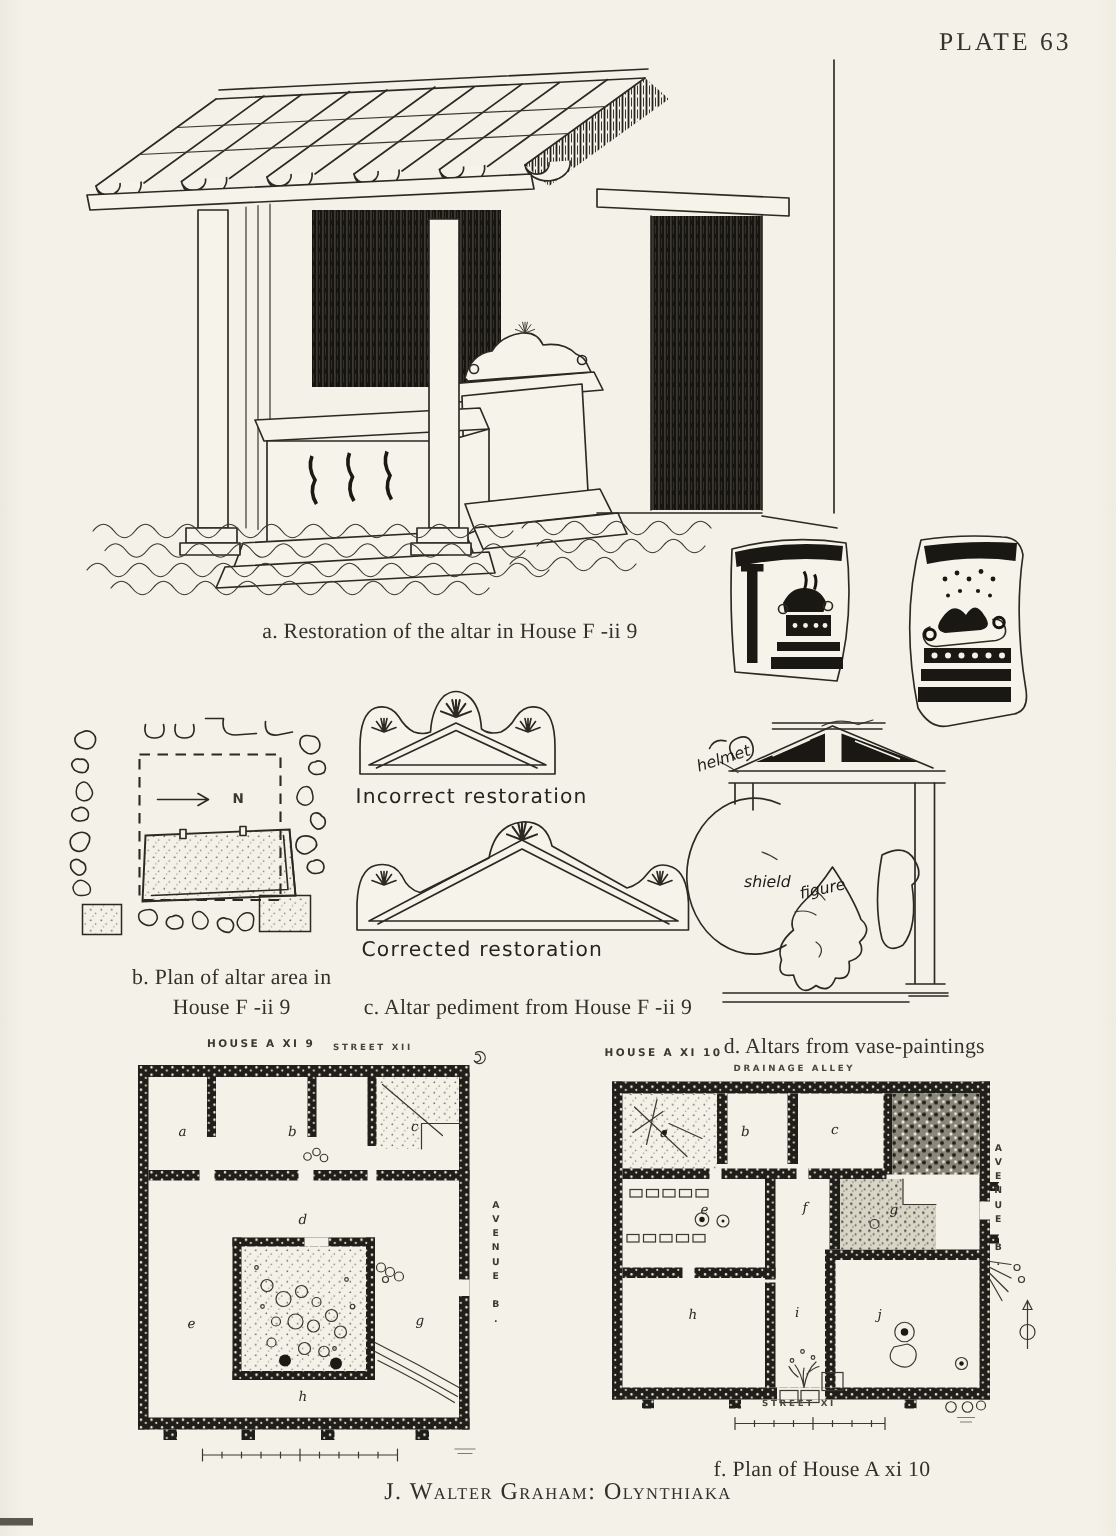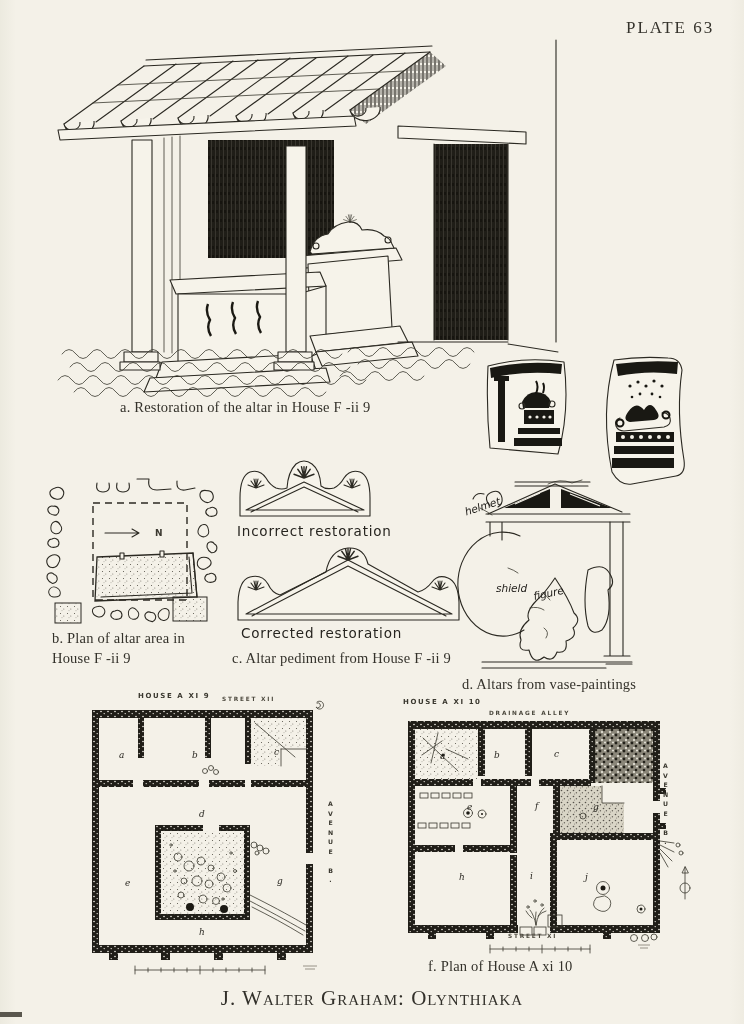--- a/index.html
+++ b/index.html
@@ -1,28 +1,28 @@
 <!DOCTYPE html>
 <html><head>
 <meta charset="utf-8">
 <style>
   html,body{margin:0;padding:0;background:#d8d5cc;}
   .page{position:relative;width:744px;height:1024px;margin:0 auto;overflow:hidden;
         background:linear-gradient(90deg,#eceadf 0,#f4f1e8 16px,#f4f1e8 730px,#efece2 744px);
         font-family:"Liberation Serif",serif;color:#2b2b2b;}
   .abs{position:absolute;}
   .plate{font-size:17px;letter-spacing:2px;color:#35332c;}
-  .caption{font-size:14.5px;letter-spacing:.2px;line-height:1.35;color:#33312a;}
+  .caption{font-size:14.5px;letter-spacing:.2px;text-align:center;line-height:1.35;color:#33312a;margin-top:14px;}
   .hand{font-family:"DejaVu Sans",sans-serif;font-size:13.5px;letter-spacing:.8px;color:#26241f;}
   .annot{font-family:"DejaVu Sans",sans-serif;font-style:italic;font-size:10.5px;color:#1e1c18;}
   .micro{font-family:"DejaVu Sans",sans-serif;font-size:7px;letter-spacing:1.6px;color:#3a382f;font-weight:700;}
   .micro2{font-family:"DejaVu Sans",sans-serif;font-size:5.8px;letter-spacing:1.8px;color:#4a473c;font-weight:700;}
   .vert{writing-mode:vertical-rl;text-orientation:upright;letter-spacing:2.5px;font-size:6.2px;}
   .room{font-family:"DejaVu Serif",serif;font-style:italic;font-size:9px;color:#2a2822;}
-  .credit{font-size:21px;font-variant:small-caps;letter-spacing:1px;text-align:center;color:#32302a;}
+  .credit{font-size:16px;font-variant:small-caps;letter-spacing:1px;text-align:center;color:#32302a;}
   svg{overflow:visible;}
   .ln{stroke:#2b2922;fill:none;stroke-width:1.1;stroke-linecap:round;stroke-linejoin:round;}
   .lnt{stroke:#3a382f;fill:none;stroke-width:.8;stroke-linecap:round;}
   .wh{fill:#f6f3ea;stroke:#2b2922;stroke-width:1.1;stroke-linejoin:round;}
   .dkfill{fill:#191813;}
 </style>
 </head>
 <body>
 
 <div class="page">

